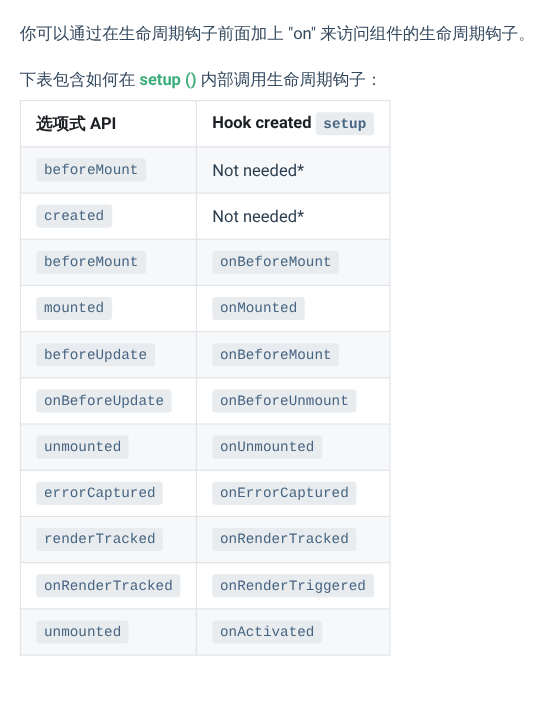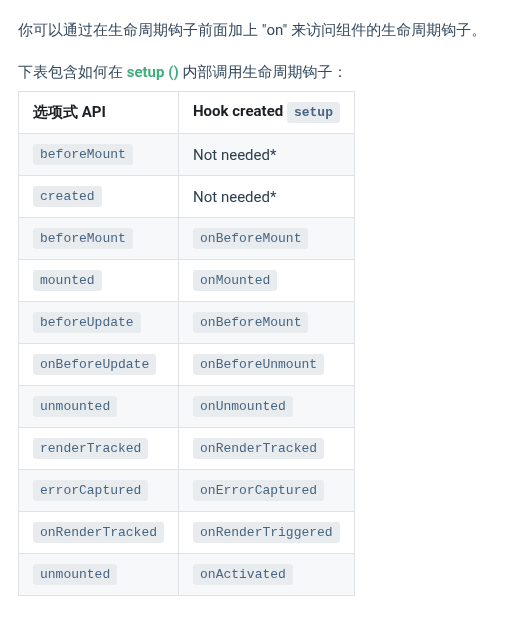--- a/index.html
+++ b/index.html
@@ -112,26 +112,26 @@
       </tr>
       <tr>
         <td><code class="chip">onBeforeUpdate</code></td>
         <td><code class="chip">onBeforeUnmount</code></td>
       </tr>
       <tr>
         <td><code class="chip">unmounted</code></td>
         <td><code class="chip">onUnmounted</code></td>
       </tr>
       <tr>
+        <td><code class="chip">errorCaptured</code></td>
+        <td><code class="chip">onErrorCaptured</code></td>
+      </tr>
+      <tr>
         <td><code class="chip">renderTracked</code></td>
         <td><code class="chip">onRenderTracked</code></td>
-      </tr>
-      <tr>
-        <td><code class="chip">errorCaptured</code></td>
-        <td><code class="chip">onErrorCaptured</code></td>
       </tr>
       <tr>
         <td><code class="chip">onRenderTracked</code></td>
         <td><code class="chip">onRenderTriggered</code></td>
       </tr>
       <tr>
         <td><code class="chip">unmounted</code></td>
         <td><code class="chip">onActivated</code></td>
       </tr>
     </tbody>

